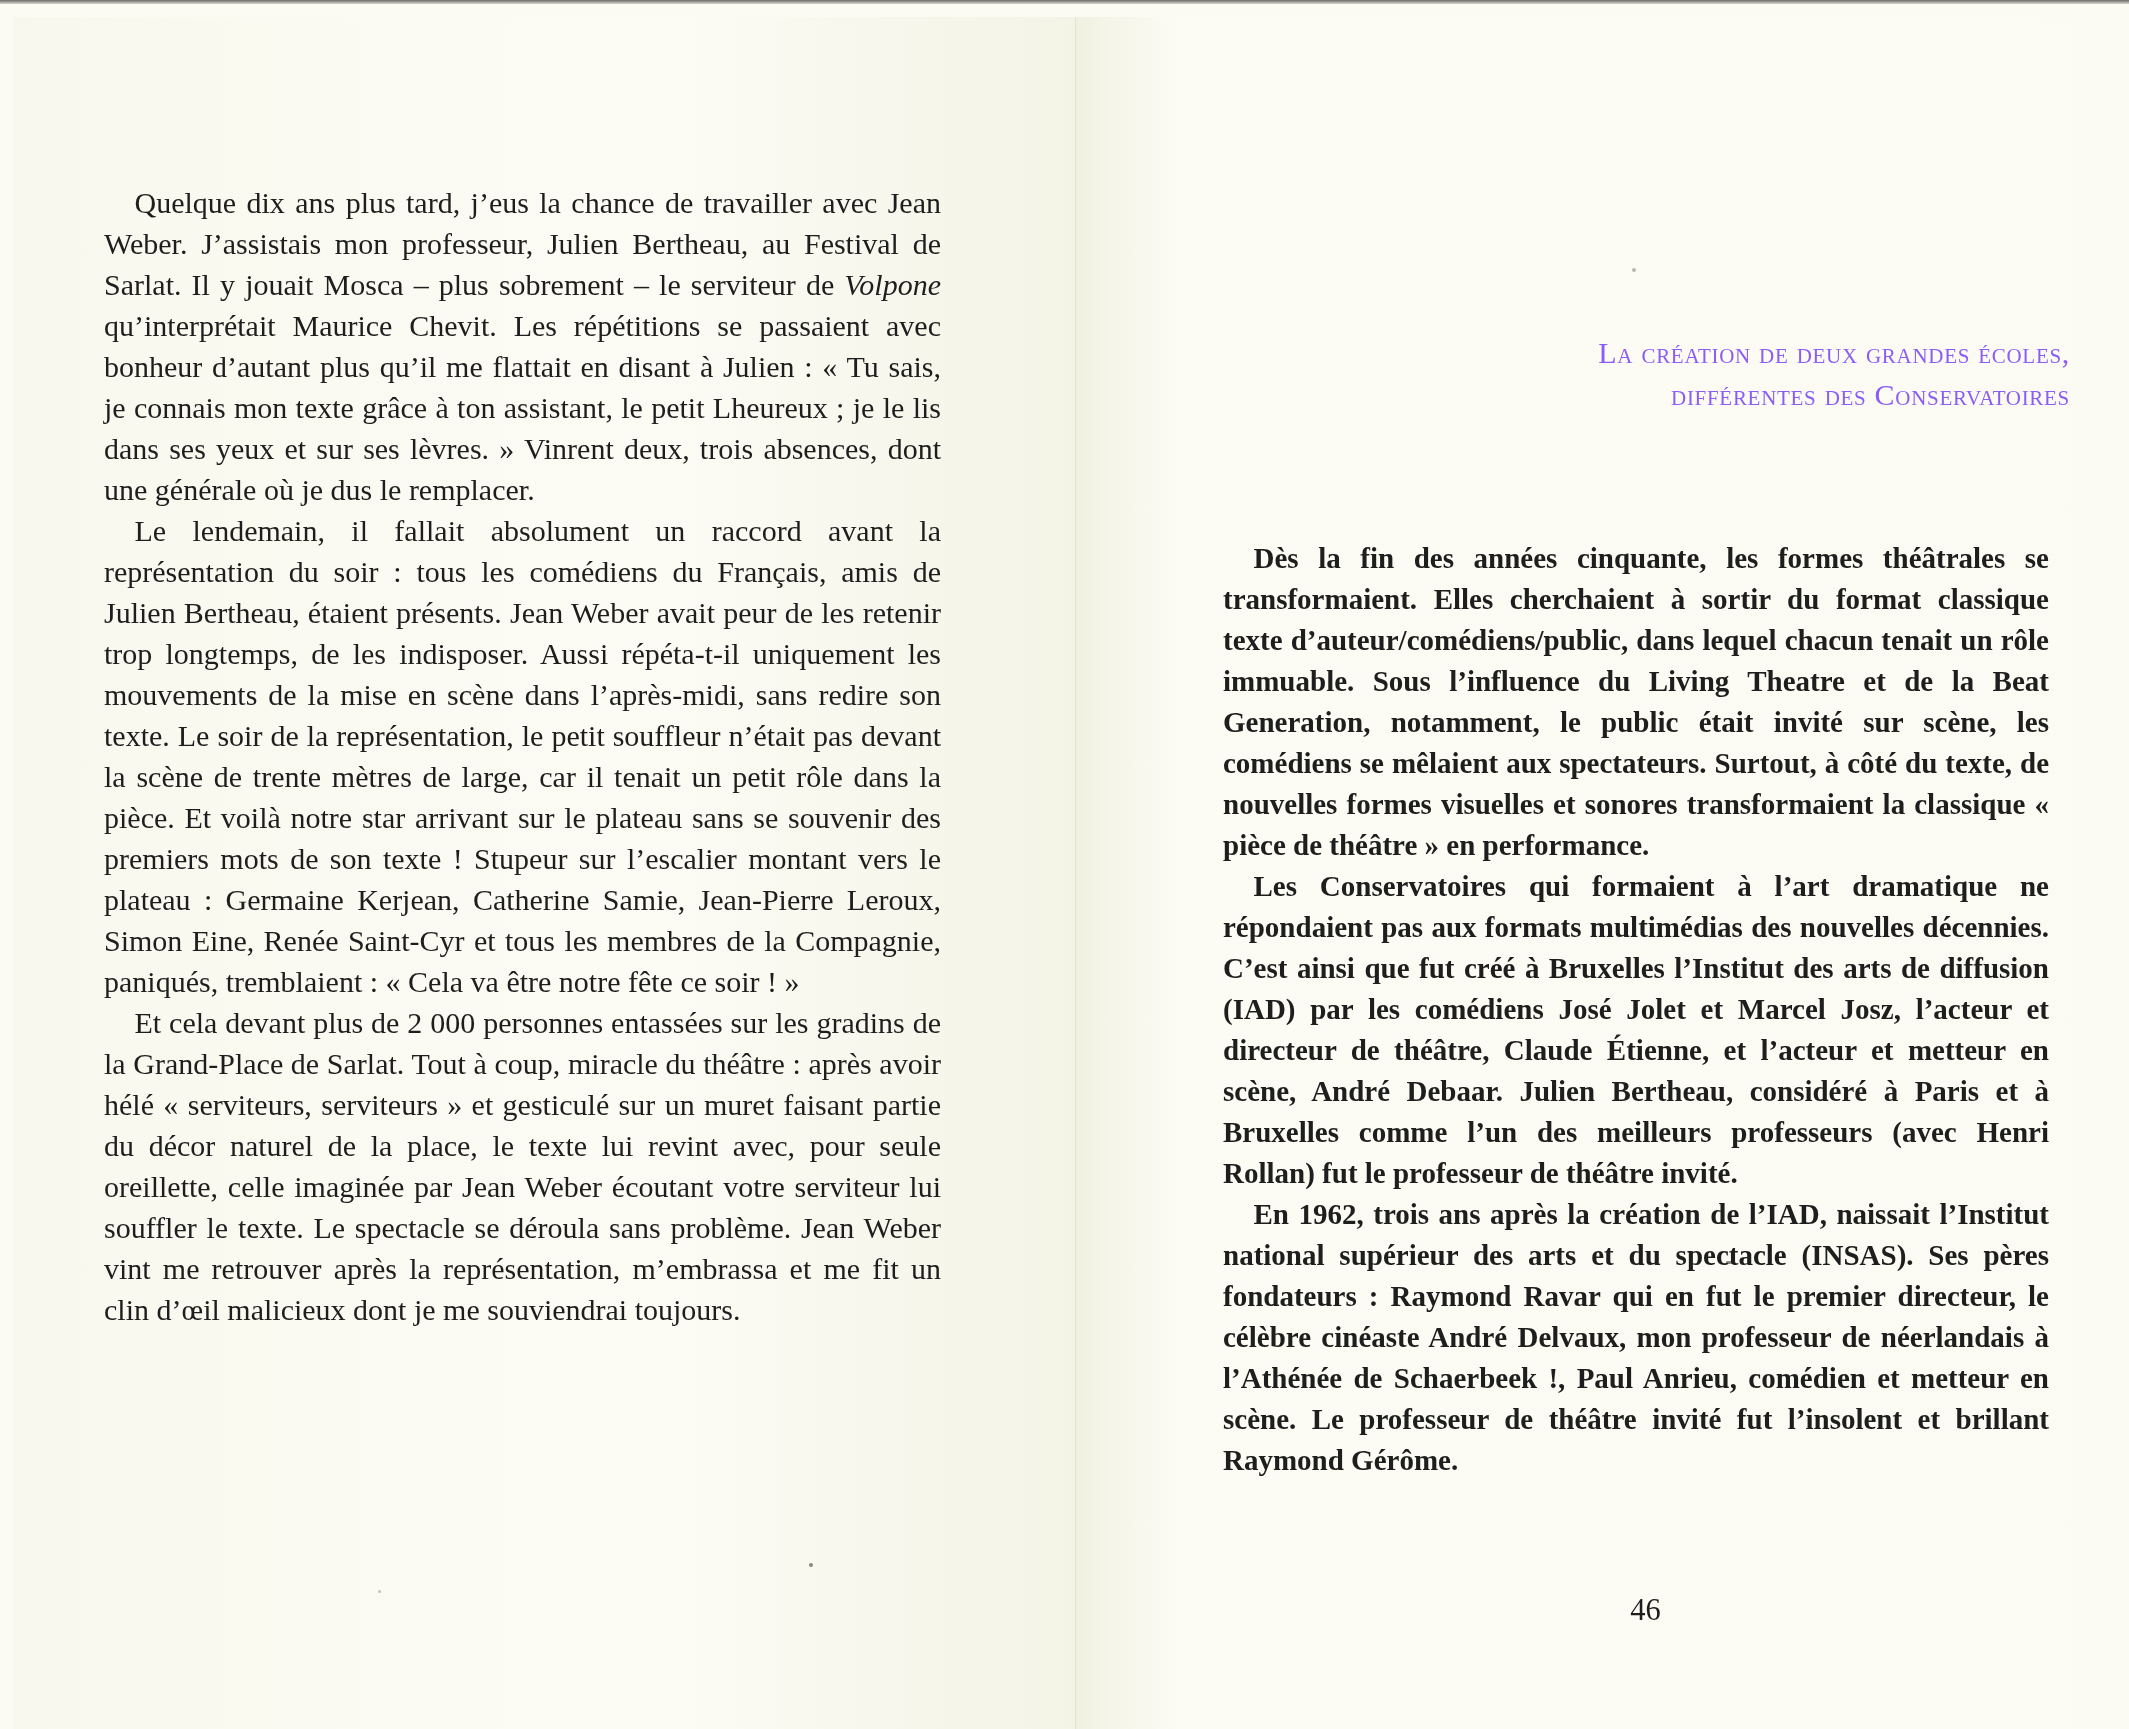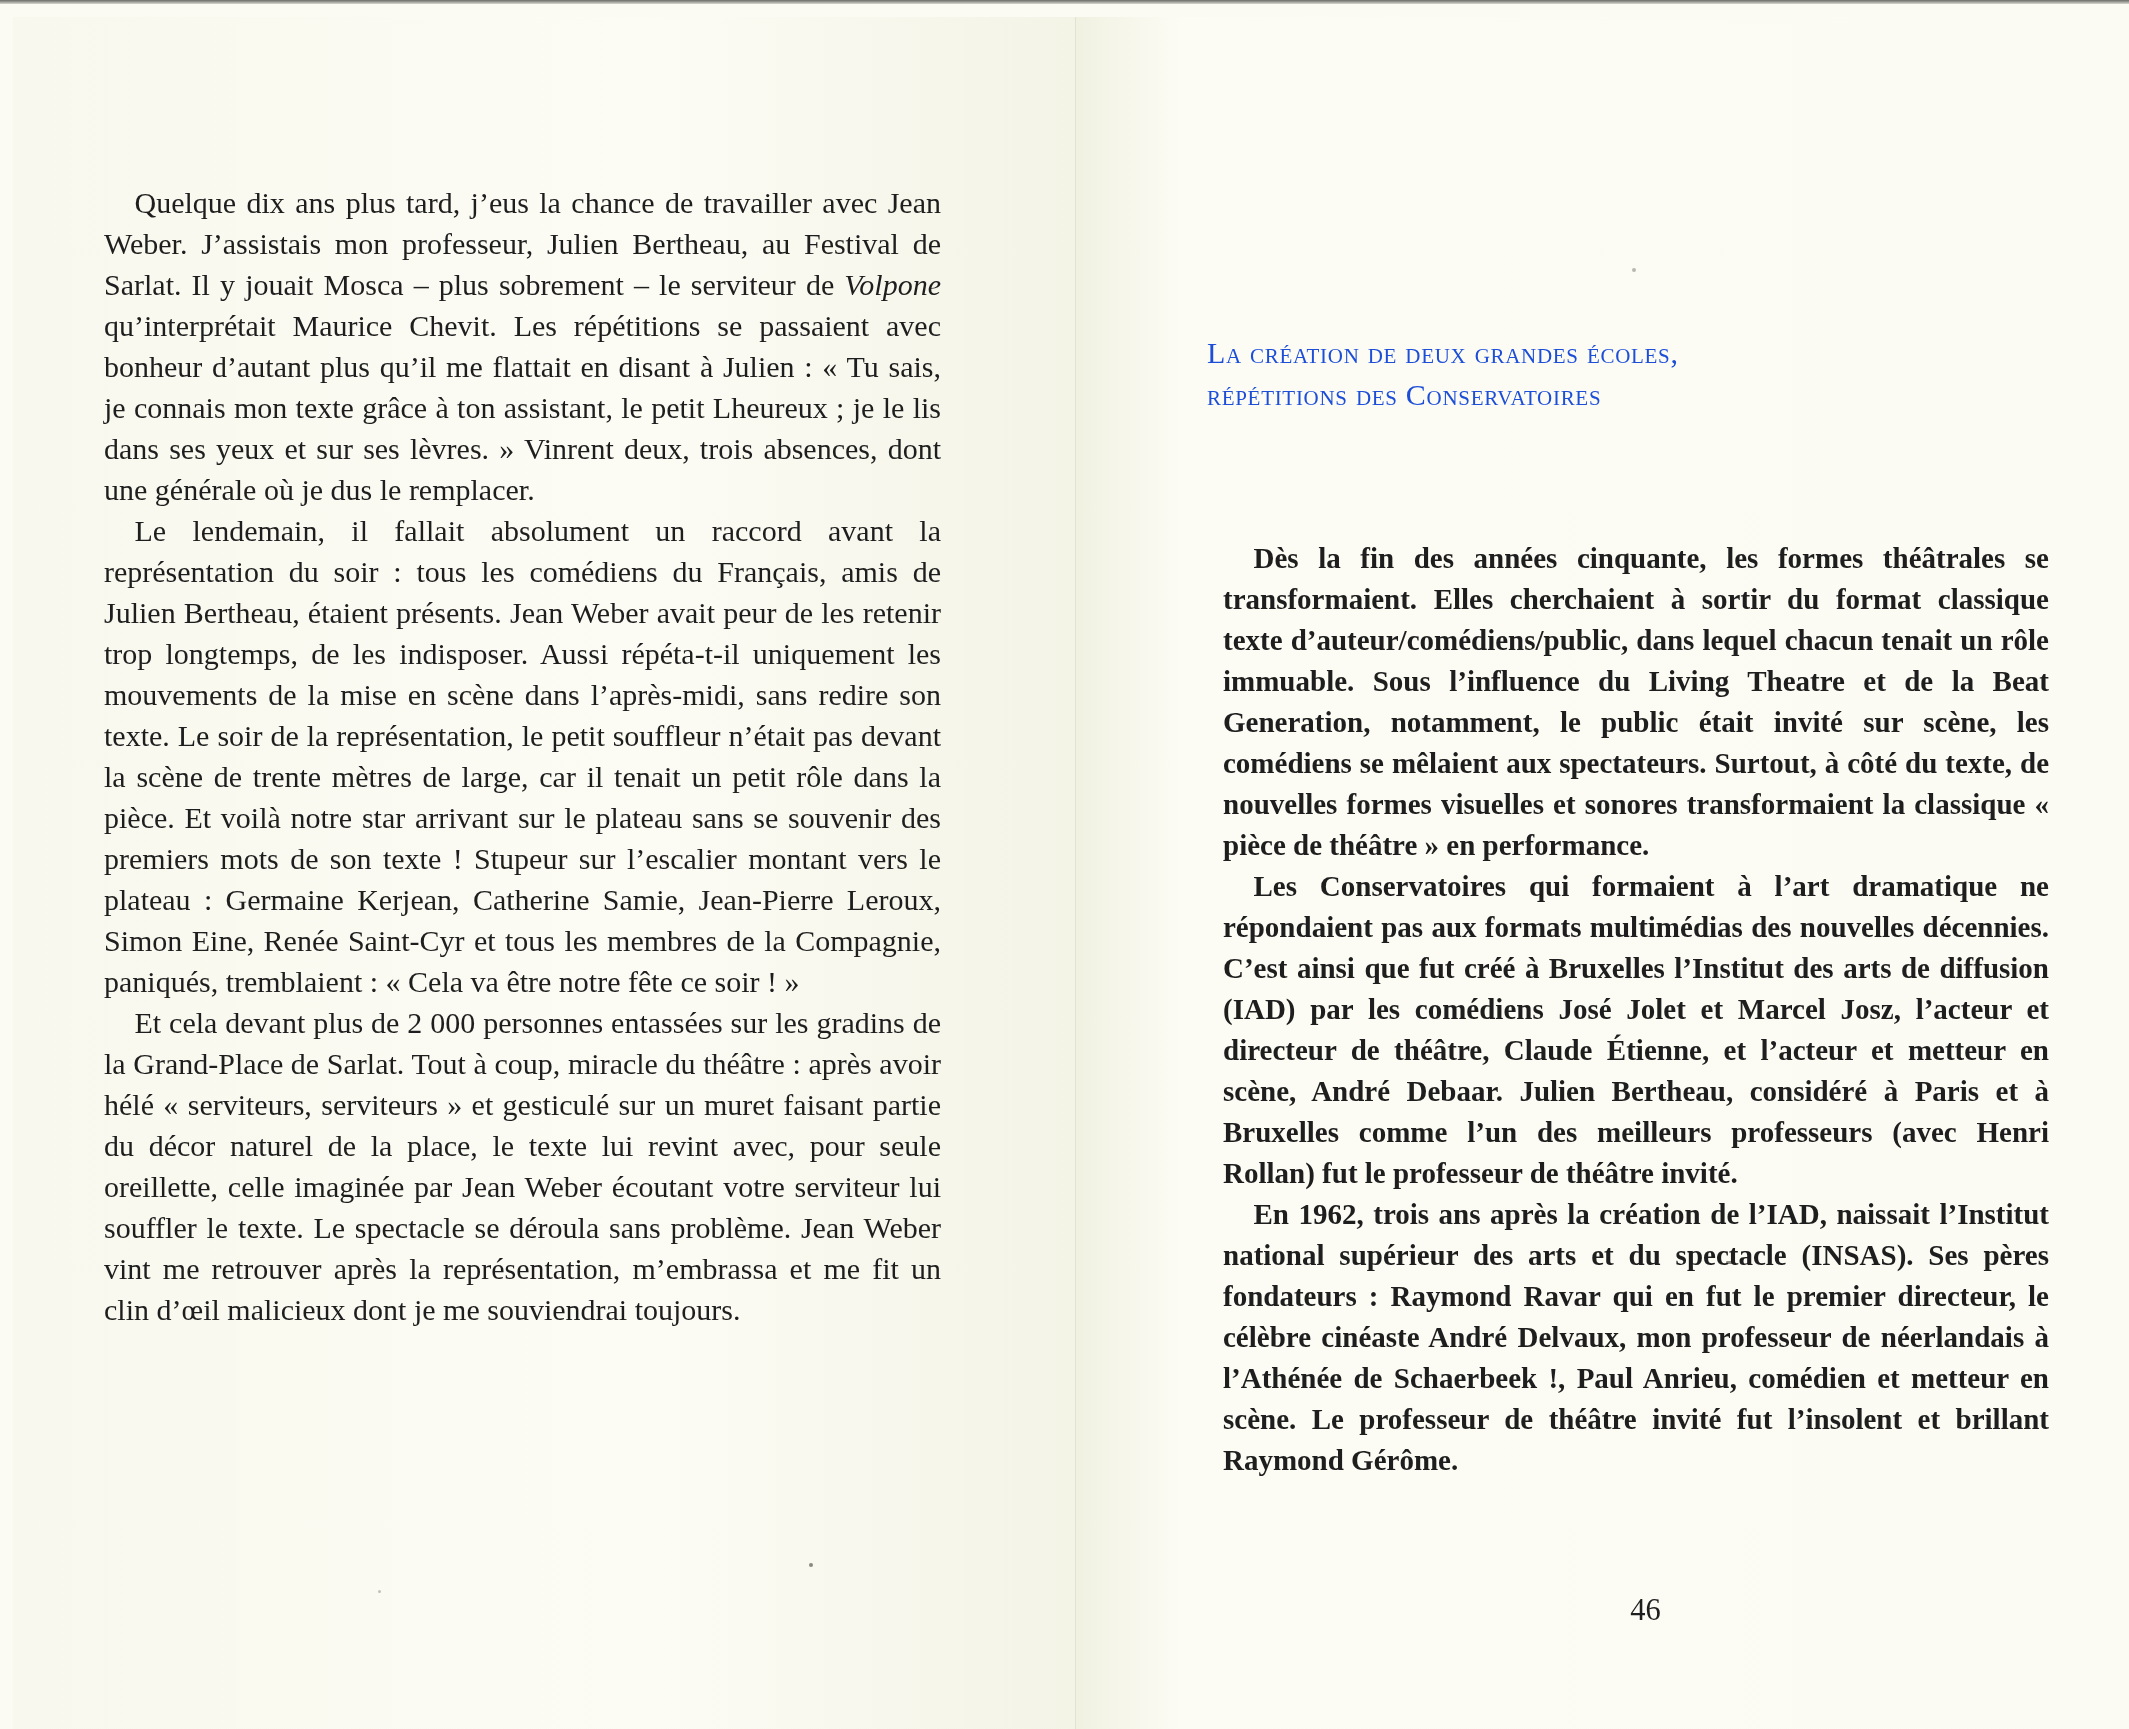--- a/index.html
+++ b/index.html
@@ -32,25 +32,25 @@
     line-height: 41px;
     text-align: justify;
     hyphens: none;
   }
   .left-block  { left: 91px; top: 165px; width: 837px; }
   .right-block { left: 1210px; top: 521px; width: 826px; font-size: 29px; line-height: 41px; font-weight: bold; }
   .para { margin: 0; text-indent: 30.5px; }
   .para em { font-style: italic; }
   .chapter-title {
     position: absolute; left: 1194px; top: 315px; width: 863px;
-    text-align: left;
+    text-align: right;
     font-size: 30px; line-height: 42px;
     font-variant: small-caps;
     letter-spacing: 0.7px;
-    color: #1d4ed8;
+    color: #8b5cf6;
   }
   .chapter-title span { display: block; }
   .page-number {
     position: absolute; left: 1586px; top: 1576px; width: 93px;
     text-align: center; font-size: 30.5px; color: #1e1e1e;
   }
   .corner-mark {
     position: absolute; left: 1062px; top: 1712px; width: 0; height: 0;
     border-left: 6.6px solid transparent;
     border-right: 26.5px solid transparent;
@@ -77,21 +77,21 @@
 
   <div class="gutter"></div>
 
   <div class="page page-right">
     <div class="speck" style="left:556px;top:251px;width:4px;height:4px;opacity:.6"></div>
     <div class="speck" style="left:650px;top:1244px;width:8px;height:2.7px;border-radius:1.3px;"></div>
   </div>
 
   <div class="chapter-title">
     <span>La création de deux grandes écoles,</span>
-    <span>répétitions des Conservatoires</span>
+    <span>différentes des Conservatoires</span>
   </div>
 
   <div class="text-block right-block">
     <p class="para">Dès la fin des années cinquante, les formes théâtrales se transformaient. Elles cherchaient à sortir du format classique texte d’auteur/comédiens/public, dans lequel chacun tenait un rôle immuable. Sous l’influence du Living Theatre et de la Beat Generation, notamment, le public était invité sur scène, les comédiens se mêlaient aux spectateurs. Surtout, à côté du texte, de nouvelles formes visuelles et sonores transformaient la classique « pièce de théâtre » en performance.</p>
     <p class="para">Les Conservatoires qui formaient à l’art dramatique ne répondaient pas aux formats multimédias des nouvelles décennies. C’est ainsi que fut créé à Bruxelles l’Institut des arts de diffusion (IAD) par les comédiens José Jolet et Marcel Josz, l’acteur et directeur de théâtre, Claude Étienne, et l’acteur et metteur en scène, André Debaar. Julien Bertheau, considéré à Paris et à Bruxelles comme l’un des meilleurs professeurs (avec Henri Rollan) fut le professeur de théâtre invité.</p>
     <p class="para">En 1962, trois ans après la création de l’IAD, naissait l’Institut national supérieur des arts et du spectacle (INSAS). Ses pères fondateurs : Raymond Ravar qui en fut le premier directeur, le célèbre cinéaste André Delvaux, mon professeur de néerlandais à l’Athénée de Schaerbeek !, Paul Anrieu, comédien et metteur en scène. Le professeur de théâtre invité fut l’insolent et brillant Raymond Gérôme.</p>
   </div>
 
   <div class="page-number">46</div>
 

